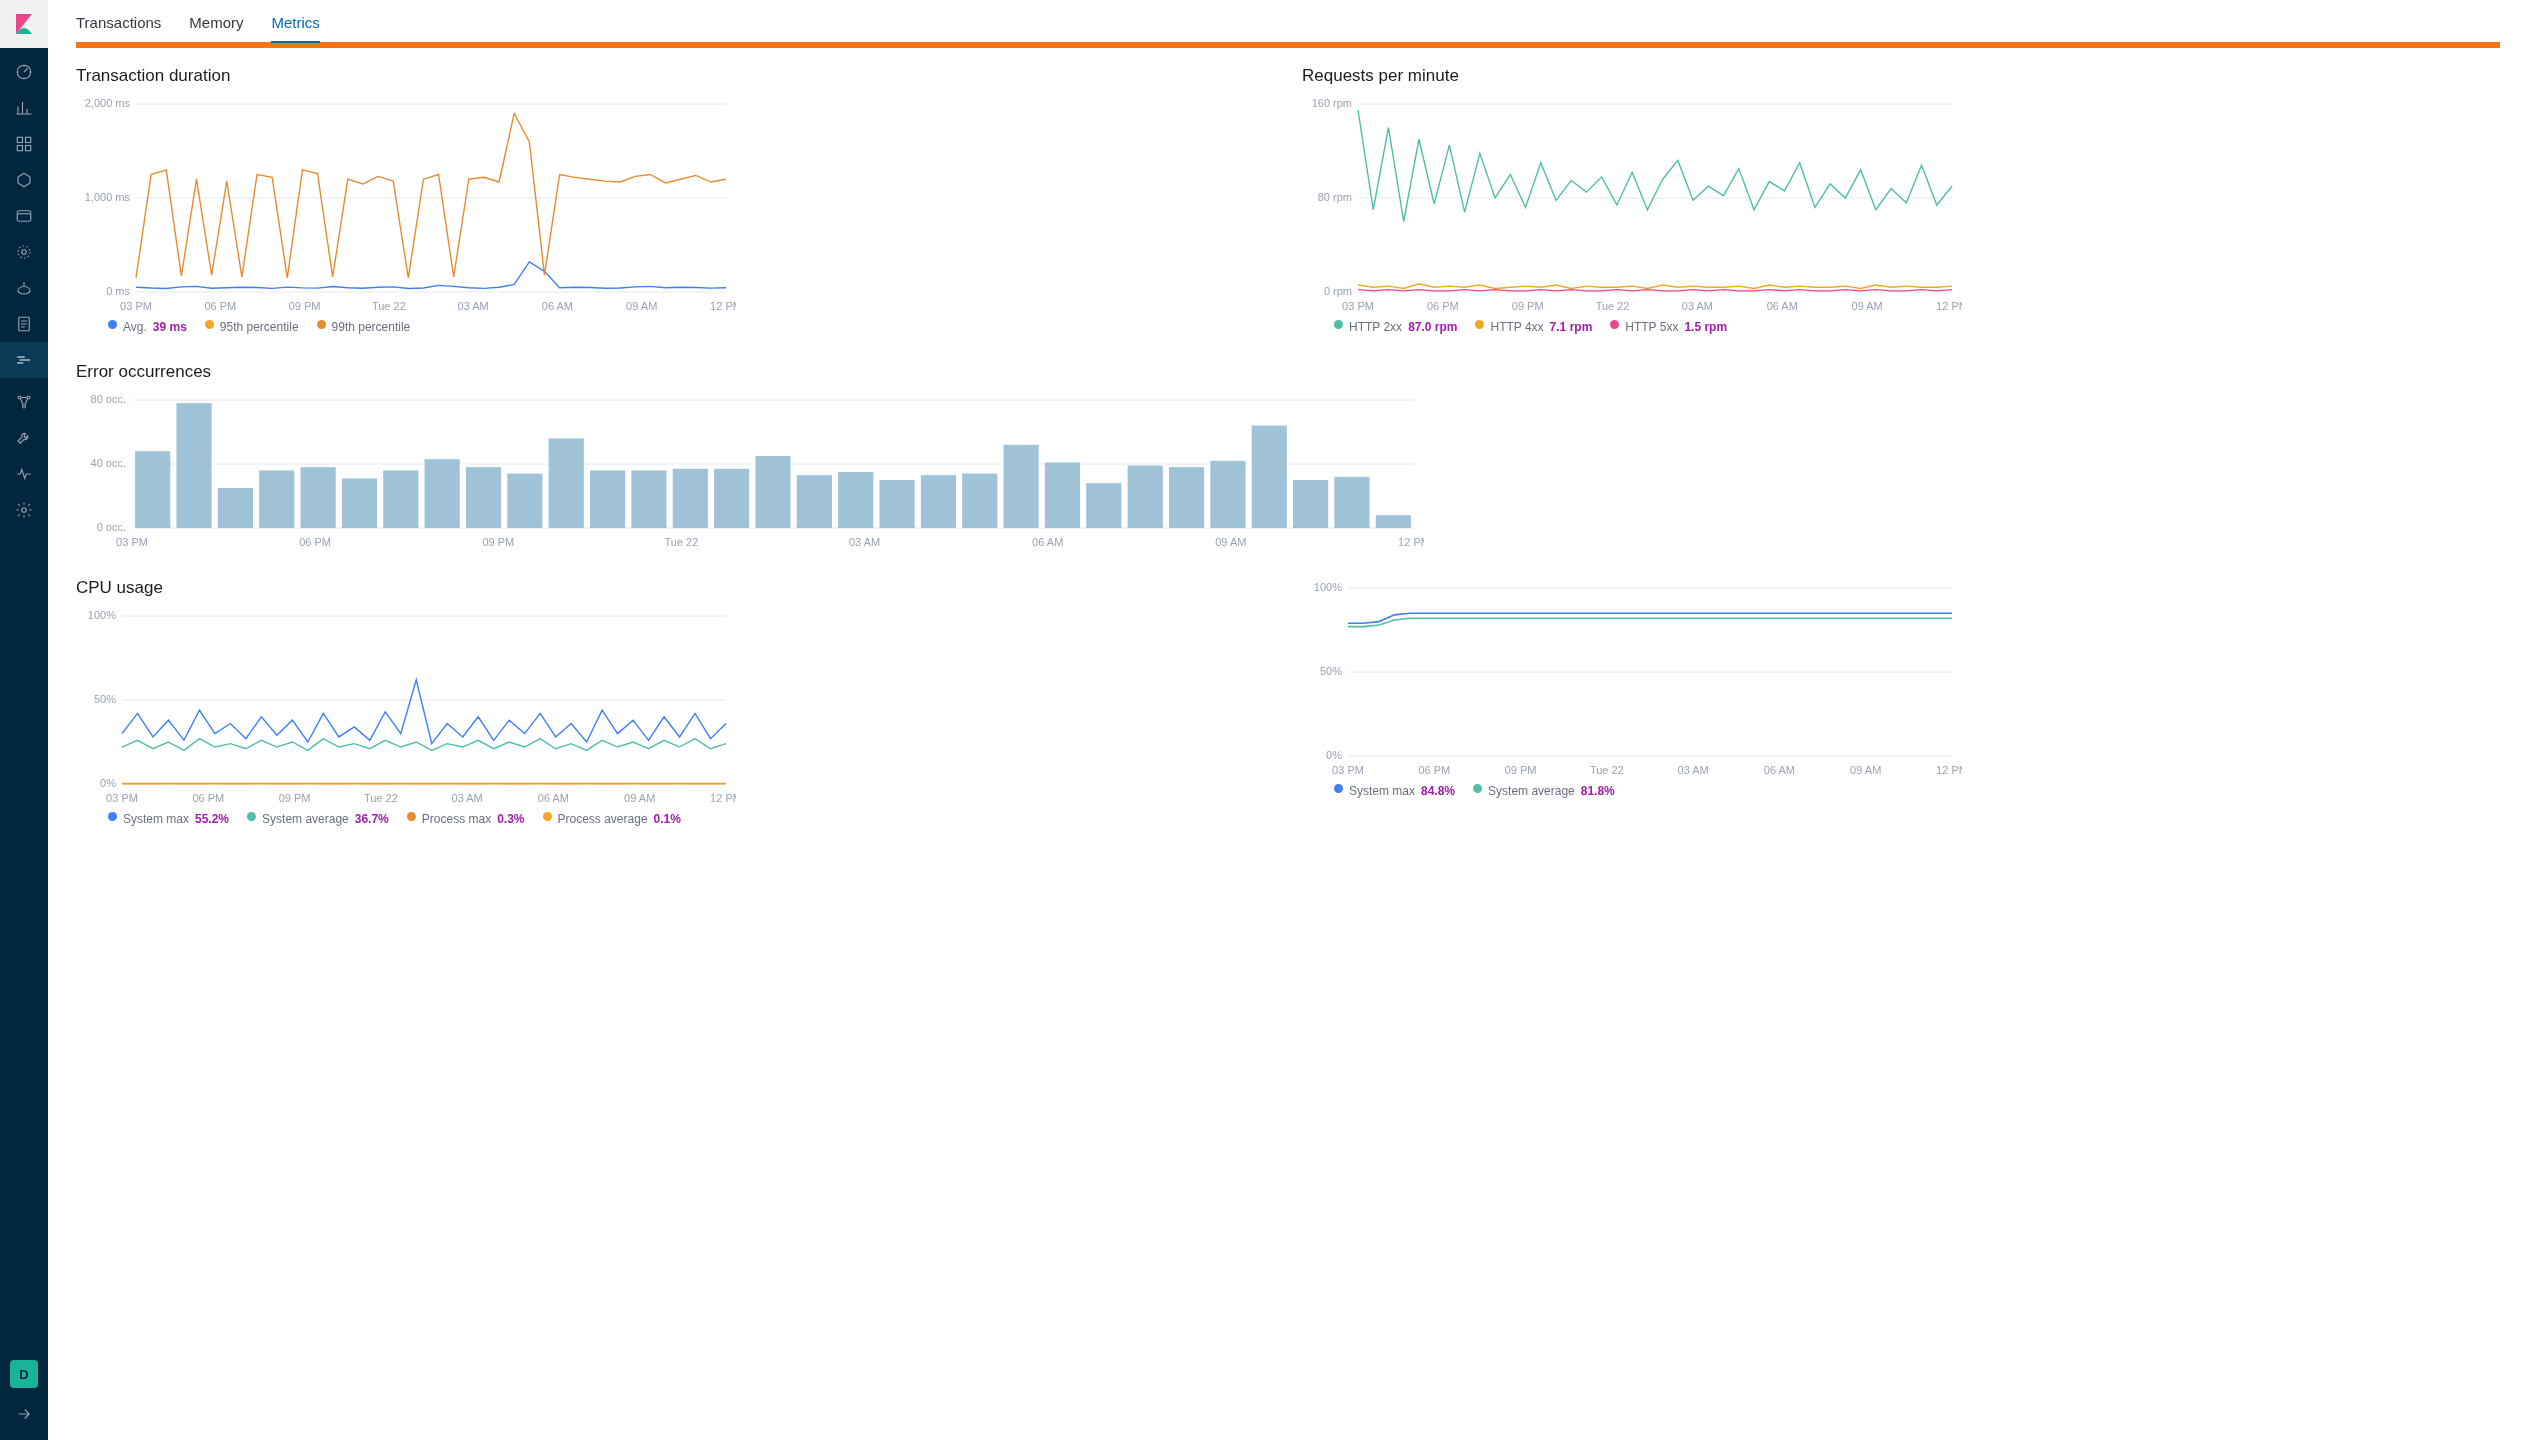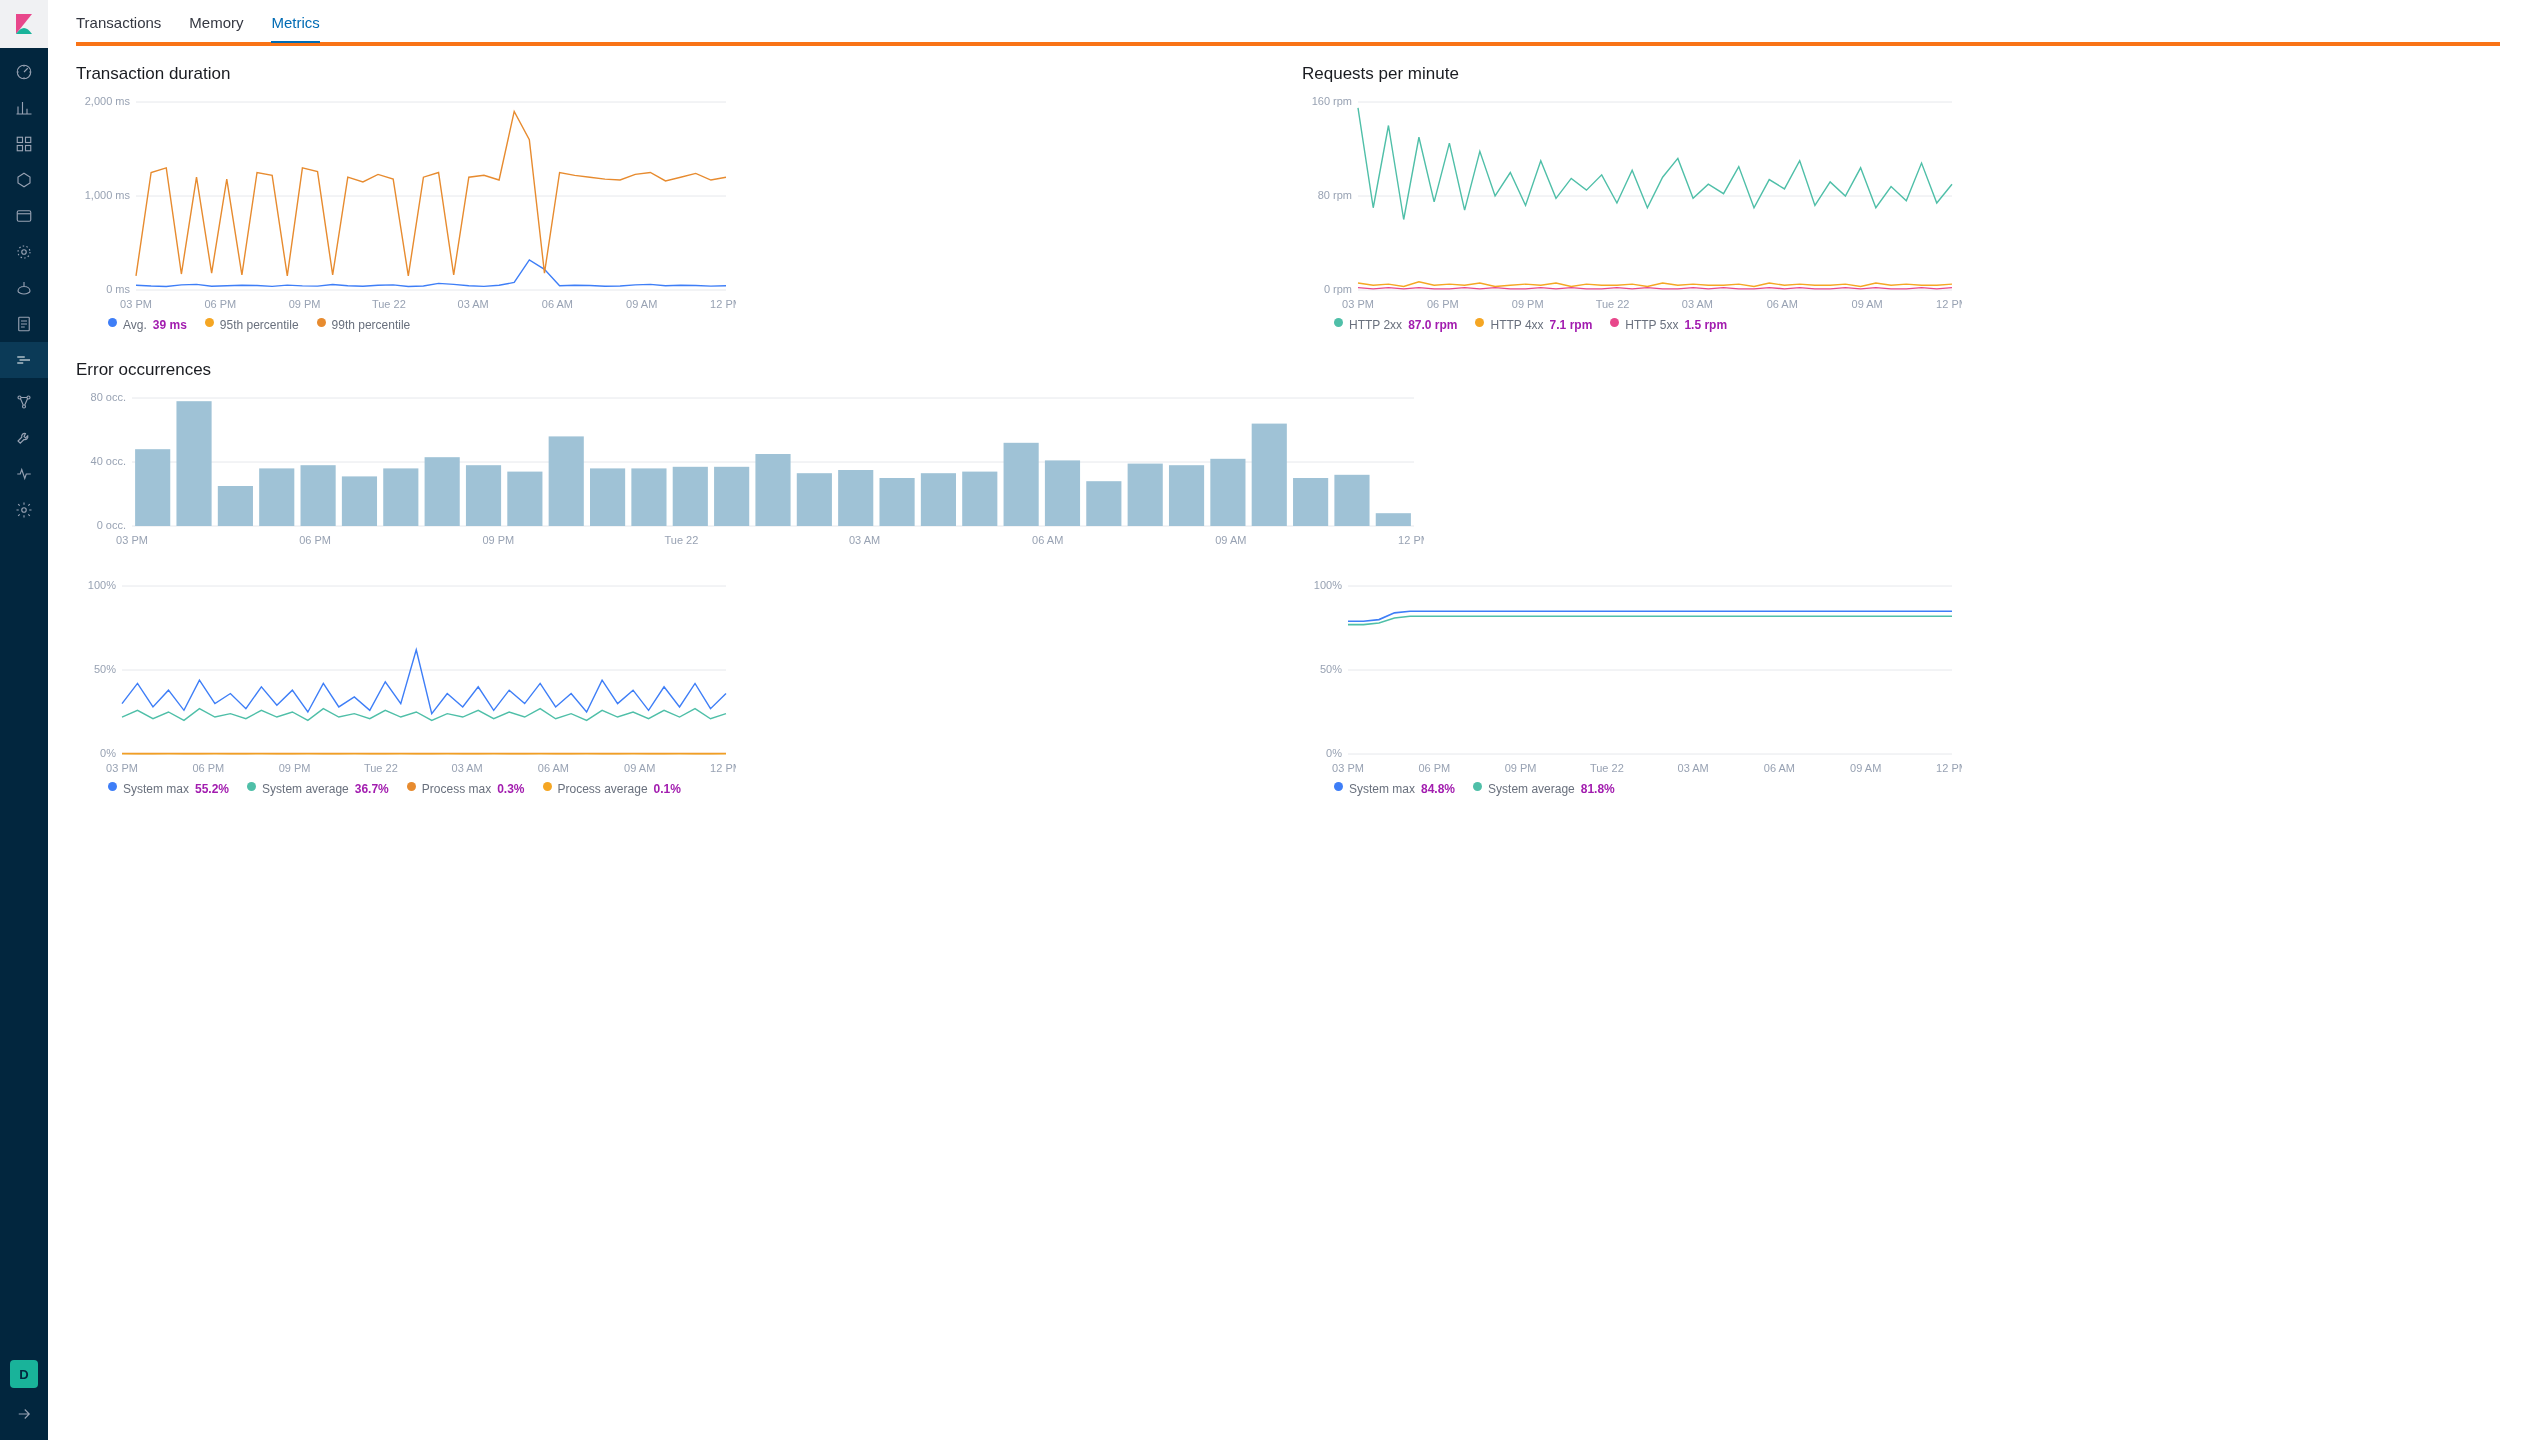--- a/index.html
+++ b/index.html
@@ -9,21 +9,21 @@
 .logo svg{width:24px;height:24px}
 .nav-section{display:flex;flex-direction:column;align-items:center;width:100%}
 .nav-gap{height:6px}
 .nav-item{width:48px;height:36px;display:flex;align-items:center;justify-content:center;color:#98a2b3;cursor:pointer}
 .nav-item.active{background:#0b3a57;color:#fff}
 .nav-item svg{width:18px;height:18px;stroke:currentColor;fill:none;stroke-width:1.5}
 .sidebar-bottom{margin-top:auto;padding-bottom:8px;display:flex;flex-direction:column;align-items:center;gap:8px}
 .avatar{width:28px;height:28px;border-radius:4px;background:#19b39a;color:#02263e;font-weight:700;font-size:13px;display:flex;align-items:center;justify-content:center}
 .collapse{color:#98a2b3}
 .main{flex:1;display:flex;flex-direction:column;overflow:auto;padding:0 28px 20px 28px}
-.tabs{display:flex;gap:28px;border-bottom:4px solid #f97316;padding-top:10px}
+.tabs{display:flex;gap:28px;border-bottom:6px solid #f97316;padding-top:10px}
 .tab{padding:4px 0 10px 0;font-size:15px;color:#343741;cursor:pointer}
 .tab.active{color:#006bb4;border-bottom:2px solid #006bb4;margin-bottom:-1px}
 .grid{display:grid;grid-template-columns:1fr 1fr;gap:28px;margin-top:18px}
 .panel{}
 .panel h3{margin:0 0 8px 0;font-size:17px;font-weight:400;color:#1a1c21}
 .chart-wrap{position:relative}
 .chart-wrap svg{display:block}
 .legend{display:flex;flex-wrap:wrap;gap:18px;margin-top:6px;padding-left:32px;font-size:12px;color:#69707d}
 .legend .item{display:flex;align-items:flex-start;gap:6px}
 .legend .dot{width:9px;height:9px;border-radius:50%}
@@ -271,20 +271,21 @@
               <rect x="1134.3274193548386" y="70.8" width="35.151612903225804" height="67.2" fill="#9fc2d6"></rect>
               <rect x="1175.682258064516" y="35.599999999999994" width="35.151612903225804" height="102.4" fill="#9fc2d6"></rect>
               <rect x="1217.0370967741935" y="90" width="35.151612903225804" height="48" fill="#9fc2d6"></rect>
               <rect x="1258.3919354838708" y="86.8" width="35.151612903225804" height="51.2" fill="#9fc2d6"></rect>
               <rect x="1299.7467741935484" y="125.2" width="35.151612903225804" height="12.8" fill="#9fc2d6"></rect>
             </svg>
           </div>
     </section>
 
     <section class="panel">
+      <h3>CPU usage</h3>
       <div class="chart-wrap">
             <svg id="chart3" width="660" height="200">
               <line x1="46" x2="650" y1="178" y2="178" class="grid-line"></line>
               <text x="40" y="181" text-anchor="end" class="axis-text">0%</text>
               <line x1="46" x2="650" y1="94" y2="94" class="grid-line"></line>
               <text x="40" y="97" text-anchor="end" class="axis-text">50%</text>
               <line x1="46" x2="650" y1="10" y2="10" class="grid-line"></line>
               <text x="40" y="13" text-anchor="end" class="axis-text">100%</text>
               <text x="46" y="196" text-anchor="middle" class="axis-text">03 PM</text>
               <text x="132.28571428571428" y="196" text-anchor="middle" class="axis-text">06 PM</text>

